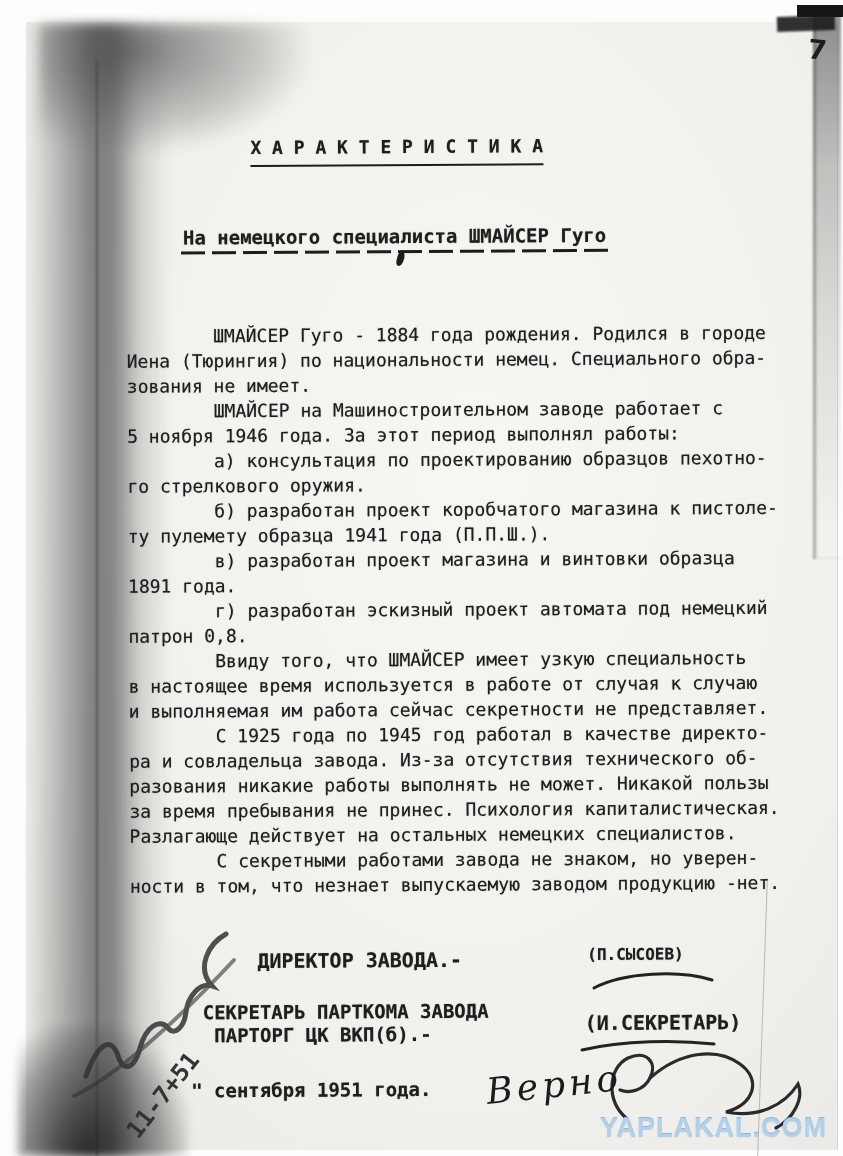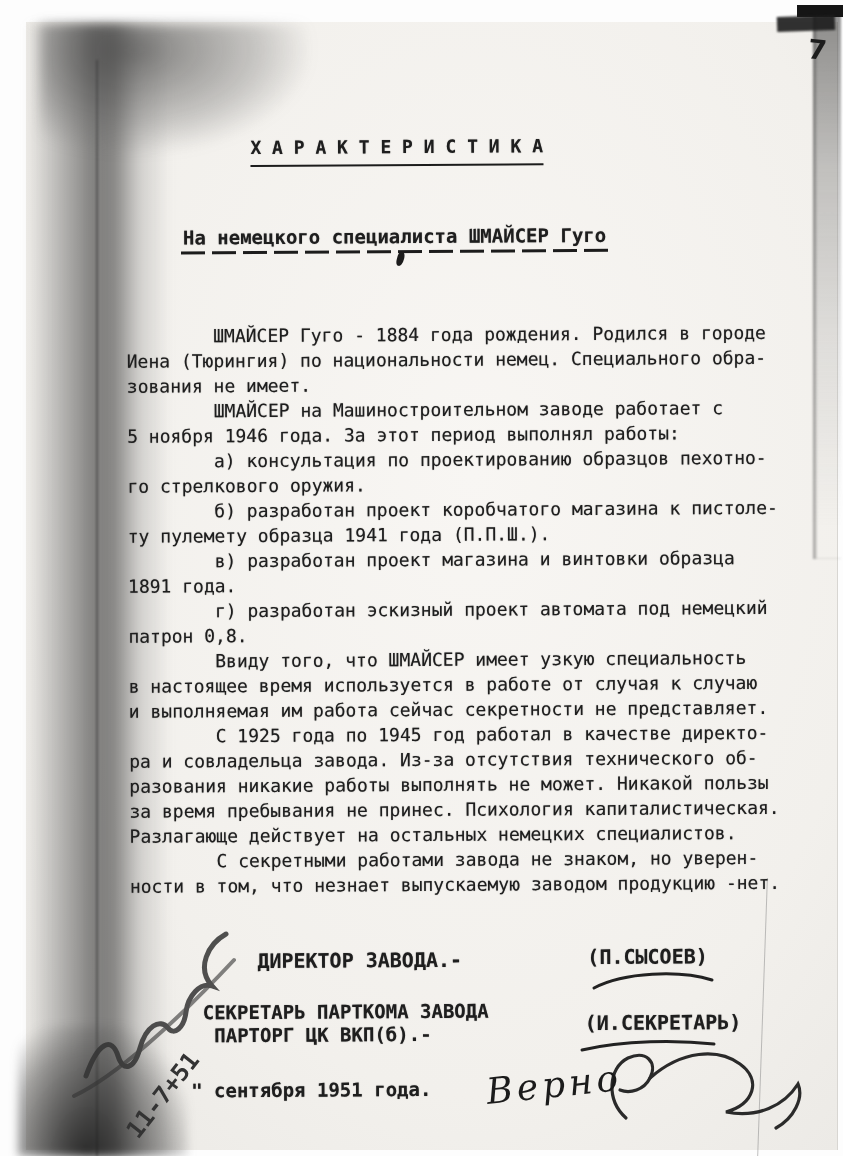--- a/index.html
+++ b/index.html
@@ -37,21 +37,21 @@
     padding-bottom:7px;border-bottom:2px solid #1c1c1c;white-space:pre;}
   .subject{position:absolute;left:185px;top:225px;font-size:19px;font-weight:bold;
     padding-bottom:6px;white-space:pre;}
   .subject::after{content:"";position:absolute;left:-2px;right:-4px;bottom:0;height:3px;
     background:repeating-linear-gradient(90deg,#1c1c1c 0 24px, transparent 24px 31px);}
   .blot{position:absolute;left:399px;top:251px;width:7px;height:15px;background:#1c1c1c;
     border-radius:50% 50% 60% 40%;transform:rotate(14deg);}
   .body-pre{position:absolute;left:128px;top:322px;margin:0;font-size:18px;line-height:25px;
     white-space:pre;font-family:inherit;}
   .sig-role-1{position:absolute;left:255px;top:948px;font-size:20px;font-weight:bold;white-space:pre;}
-  .sig-name-1{position:absolute;left:585px;top:946px;font-size:20px;font-weight:bold;white-space:pre;}
+  .sig-name-1{position:absolute;left:585px;top:946px;font-size:16px;font-weight:bold;white-space:pre;}
   .sig-role-2{position:absolute;left:200px;top:1000px;font-size:19px;font-weight:bold;
     line-height:23px;white-space:pre;}
   .sig-name-2{position:absolute;left:582px;top:1012px;font-size:20px;font-weight:bold;white-space:pre;}
   .date-line{position:absolute;left:188px;top:1078px;font-size:19px;font-weight:bold;white-space:pre;}
   .stroke-svg{position:absolute;}
   
   .page-number{position:absolute;left:808px;top:34px;font-family:"DejaVu Sans",sans-serif;
     font-size:27px;font-weight:bold;color:#1d1d1d;transform:rotate(6deg);}
   .verno{position:absolute;left:486px;top:1064px;font-family:"DejaVu Serif",serif;
     font-style:italic;font-size:36px;color:#1b1b1b;letter-spacing:4px;transform:rotate(-6deg);}
@@ -133,13 +133,14 @@
 
   <div class="verno">Верно</div>
   <svg class="ink-sig" width="210" height="100" viewBox="0 0 210 100">
     <g stroke="#1a1a1a" fill="none" stroke-width="3.2" stroke-linecap="round" opacity="0.92">
       <path d="M28,78 C8,60 10,28 30,18 C48,10 60,22 52,38 C46,50 32,54 22,50"></path>
       <path d="M52,38 C84,10 120,8 142,24 C164,40 156,64 128,72 C160,78 186,66 200,44
                C206,58 196,78 178,88"></path>
     </g>
   </svg>
 
+  <div class="watermark">YAPLAKAL.COM</div>
 </div>
 
 </body></html>

